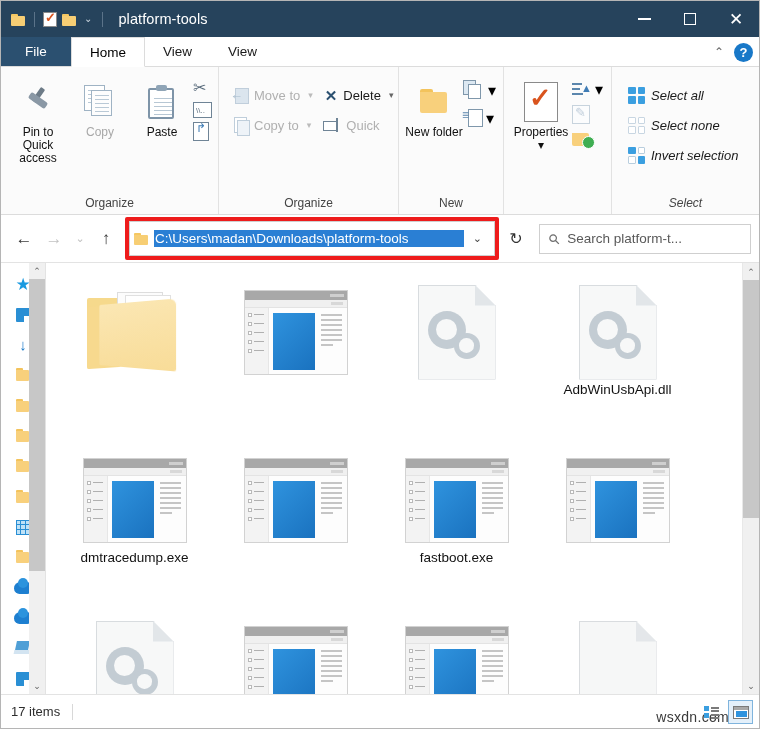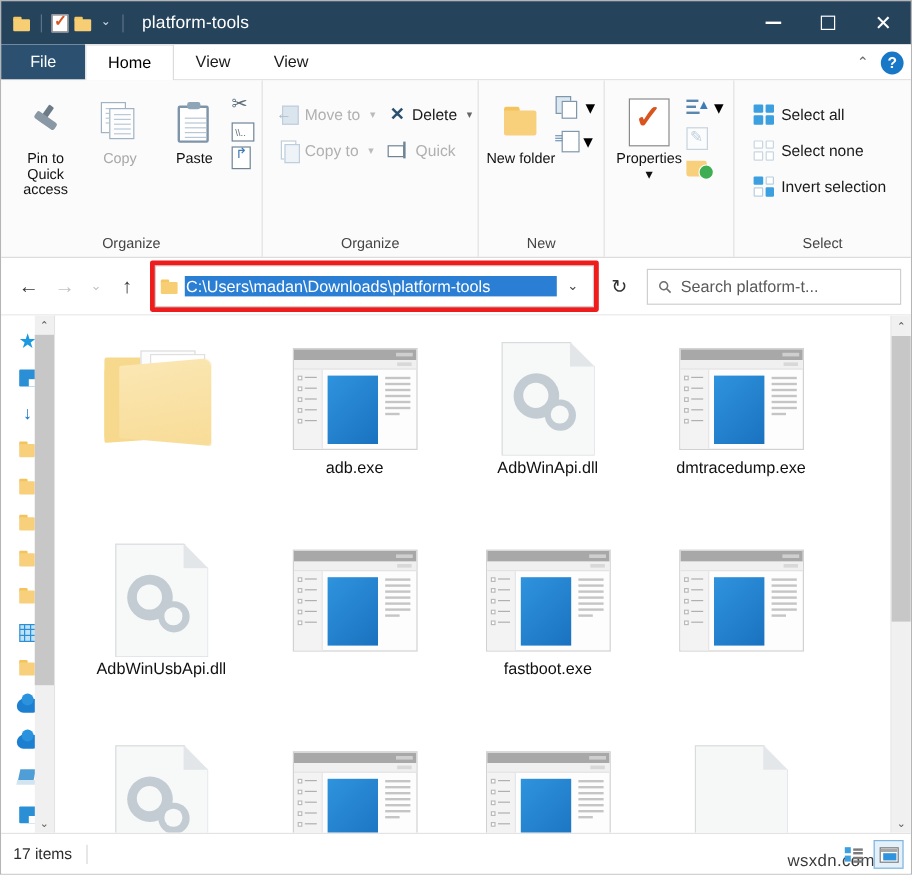--- a/index.html
+++ b/index.html
@@ -102,21 +102,21 @@
   
   .ribbon {
     flex: 0 0 148px; height: 148px; background: #fbfbfb;
     border-bottom: 1px solid #dcdcdc;
     display: flex; position: relative;
   }
   .rgroup {
     display: flex; flex-direction: column; position: relative;
     border-right: 1px solid #e2e2e2; padding-top: 5px;
   }
-  .rgroup:last-child { border-right: none; }
+  .rgroup:last-child { border-right: none; font-style: italic; }
   .rgroup-body {
     flex: 1; display: flex; align-items: flex-start; padding: 3px 6px 0 6px;
   }
   .rgroup-label {
     text-align: center; font-size: 12px; color: #444; height: 22px;
     line-height: 22px;
   }
 
   .bigbtn {
     width: 64px; display: flex; flex-direction: column; align-items: center;
@@ -937,89 +937,87 @@
                     <span></span>
                     <span></span>
                     <span></span>
                     <span></span>
                     <span></span>
                     <span style="width:60%"></span>
                   </div>
                 </div>
               </div>
           </div>
-          <div class="fname">adb.exe</div>
         </div>
 
         <div class="fileitem">
           <div class="iconbox">
             <div class="dllicon">
                 <i class="page"></i>
                 <i class="fold"></i>
                 <i class="gear big"></i>
                 <i class="gear sm"></i>
               </div>
           </div>
-          <div class="fname">AdbWinApi.dll</div>
-        </div>
-
-        <div class="fileitem">
-          <div class="iconbox">
-            <div class="exeicon">
-                <div class="tbar"></div>
-                <div class="tbar2"></div>
-                <div class="inner">
-                  <div class="leftpane">
-                    <span class="row2">
-                      <i class="bx"></i>
-                      <i class="ln"></i>
-                    </span>
-                    <span class="row2">
-                      <i class="bx"></i>
-                      <i class="ln"></i>
-                    </span>
-                    <span class="row2">
-                      <i class="bx"></i>
-                      <i class="ln"></i>
-                    </span>
-                    <span class="row2">
-                      <i class="bx"></i>
-                      <i class="ln"></i>
-                    </span>
-                    <span class="row2">
-                      <i class="bx"></i>
-                      <i class="ln"></i>
-                    </span>
-                  </div>
-                  <div class="blue"></div>
-                  <div class="rightlines">
-                    <span></span>
-                    <span></span>
-                    <span></span>
-                    <span></span>
-                    <span></span>
-                    <span></span>
-                    <span style="width:60%"></span>
-                  </div>
-                </div>
-              </div>
-          </div>
-          <div class="fname">dmtracedump.exe</div>
         </div>
 
         <div class="fileitem">
           <div class="iconbox">
             <div class="dllicon">
                 <i class="page"></i>
                 <i class="fold"></i>
                 <i class="gear big"></i>
                 <i class="gear sm"></i>
               </div>
           </div>
           <div class="fname">AdbWinUsbApi.dll</div>
+        </div>
+
+        <div class="fileitem">
+          <div class="iconbox">
+            <div class="exeicon">
+                <div class="tbar"></div>
+                <div class="tbar2"></div>
+                <div class="inner">
+                  <div class="leftpane">
+                    <span class="row2">
+                      <i class="bx"></i>
+                      <i class="ln"></i>
+                    </span>
+                    <span class="row2">
+                      <i class="bx"></i>
+                      <i class="ln"></i>
+                    </span>
+                    <span class="row2">
+                      <i class="bx"></i>
+                      <i class="ln"></i>
+                    </span>
+                    <span class="row2">
+                      <i class="bx"></i>
+                      <i class="ln"></i>
+                    </span>
+                    <span class="row2">
+                      <i class="bx"></i>
+                      <i class="ln"></i>
+                    </span>
+                  </div>
+                  <div class="blue"></div>
+                  <div class="rightlines">
+                    <span></span>
+                    <span></span>
+                    <span></span>
+                    <span></span>
+                    <span></span>
+                    <span></span>
+                    <span style="width:60%"></span>
+                  </div>
+                </div>
+              </div>
+          </div>
+          <div class="fname">dmtracedump.exe</div>
         </div>
 
         <div class="fileitem">
           <div class="iconbox">
             <div class="exeicon">
                 <div class="tbar"></div>
                 <div class="tbar2"></div>
                 <div class="inner">
                   <div class="leftpane">
                     <span class="row2">

